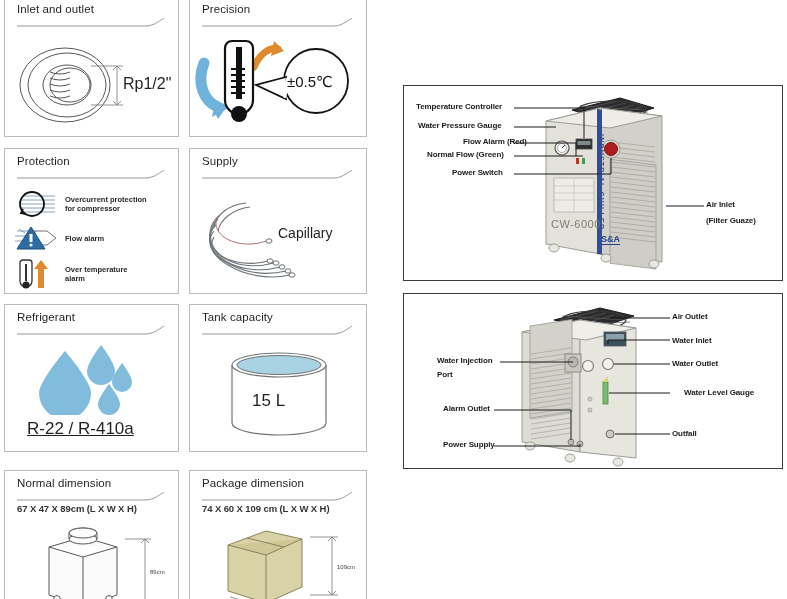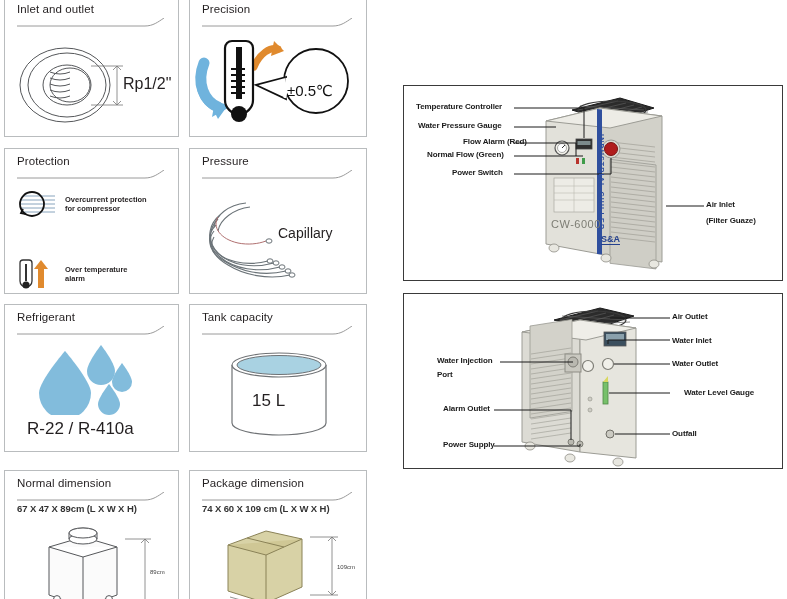--- a/index.html
+++ b/index.html
@@ -26,31 +26,31 @@
   }
   .title-rule svg{display:block;}
   .sub-dim{font-size:9.5px;font-weight:bold;color:#333;margin-top:1px;letter-spacing:-.1px;}
 
   .card-body{position:absolute;left:0;right:0;bottom:0;top:36px;}
 
   
   .dim-label{font-size:16px;color:#231f20;}
 
   
-  .bubble-text{font-size:15px;color:#111;margin-top:9px;}
+  .bubble-text{font-size:15px;color:#111;}
 
   
   .prot-row{position:absolute;display:flex;align-items:center;}
   .prot-text{font-size:7.5px;line-height:9px;color:#231f20;font-weight:bold;margin-left:6px;}
 
   
   .cap-label{font-size:14px;color:#231f20;}
 
   
-  .refrig-label{font-size:17px;color:#231f20;}
+  .refrig-label{font-size:17px;color:#231f20;text-decoration:underline;}
 
   
   .tank-label{font-size:17px;color:#231f20;}
 
   .dimnote{font-size:6px;color:#444;}
 
   
   .photo-panel{
     position:absolute;background:#fff;border:1px solid #3a3a3a;box-sizing:border-box;
   }
@@ -158,37 +158,54 @@
                 <path d="M6 15 h34"></path>
                 <path d="M6 19 h34"></path>
                 <path d="M8 23 h32"></path>
             </g>
             <circle cx="17" cy="15" r="12" fill="none" stroke="#111" stroke-width="1.8"></circle>
             <path d="M8 20 l-2 4 l5 1" fill="none" stroke="#111" stroke-width="1.8"></path>
           </svg>
           <div class="prot-text">Overcurrent protection<br>for compressor</div>
         </div>
 
+        <div class="prot-row" style="left:10px;top:38px;">
+          <svg width="44" height="30" viewBox="0 0 44 30">
+            <g stroke="#7a9ab5" stroke-width=".9" fill="none">
+              <path d="M2 8 h18"></path>
+                <path d="M0 13 h20"></path>
+                <path d="M0 18 h20"></path>
+                <path d="M3 23 h18"></path>
+              <path d="M4 6 l6 4"></path>
+                <path d="M4 25 l6 -4"></path>
+            </g>
+            <path d="M20 8 h12 l9 7 l-9 7 h-12 Z" fill="#fff" stroke="#6f7275" stroke-width="1"></path>
+            <path d="M16 4 L30 26 H2 Z" fill="#2e6da4" stroke="#1e4f7d" stroke-width="1"></path>
+            <rect x="14.5" y="11" width="3" height="8" fill="#fff"></rect>
+            <circle cx="16" cy="22" r="1.6" fill="#fff"></circle>
+          </svg>
+          <div class="prot-text">Flow alarm</div>
+        </div>
 
         <div class="prot-row" style="left:10px;top:72px;">
           <svg width="44" height="34" viewBox="0 0 44 34">
             <path d="M8 3 h6 a3 3 0 0 1 3 3 v18 a6 6 0 1 1 -12 0 v-18 a3 3 0 0 1 3 -3 z" fill="#fff" stroke="#333" stroke-width="1.3"></path>
             <rect x="10" y="7" width="2" height="17" fill="#333"></rect>
             <circle cx="11" cy="28" r="3.6" fill="#222"></circle>
             <path d="M26 31 V10" stroke="#e08a2e" stroke-width="6"></path>
             <path d="M26 3 l7 9 h-14 Z" fill="#e08a2e"></path>
           </svg>
           <div class="prot-text">Over temperature<br>alarm</div>
         </div>
       </div>
     </div>
 
     <div class="spec-card" style="left:189px;top:148px;width:178px;height:146px;">
       <div class="card-head">
-        <div class="card-title">Pressure</div>
+        <div class="card-title">Supply</div>
         <div class="title-rule">
           <svg width="155" height="10" viewBox="0 0 155 10">
             <path d="M0 8 H131 C139 8 144 4 150 0" fill="none" stroke="#9a9a9a" stroke-width="1"></path>
           </svg>
         </div>
       </div>
       <div class="card-body">
         <svg width="178" height="108" viewBox="0 0 178 108">
           <g fill="none" stroke="#6b7378" stroke-width="1.1">
             <path d="M30 30 C20 38 16 52 24 64 C32 76 56 82 78 76"></path>

